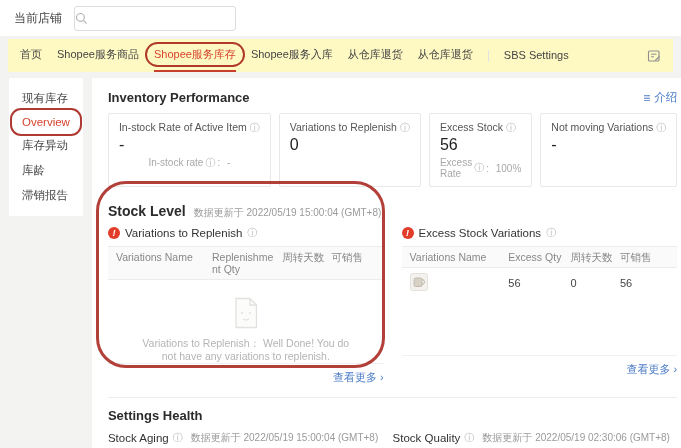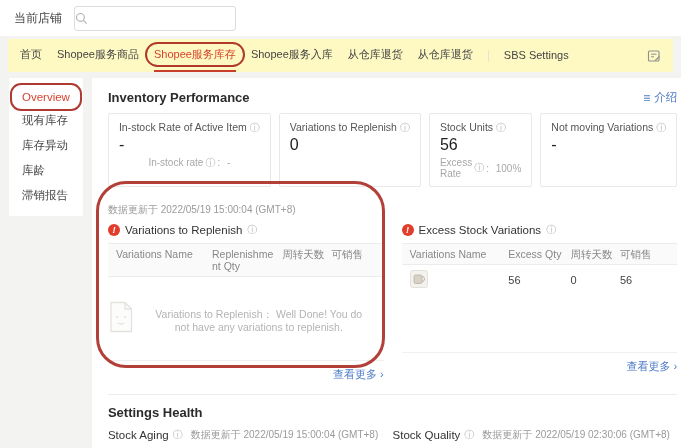--- a/index.html
+++ b/index.html
@@ -54,21 +54,21 @@
   .sl-head{display:flex;align-items:baseline;gap:8px;}
   .sl-title{margin:0;font-size:14px;font-weight:700;color:#2b2b2b;}
   .upd{font-size:10px;color:#9a9a9a;}
   .sl-cols{display:flex;gap:18px;margin-top:7px;}
   .sl-col{flex:1;min-width:0;}
   .sl-label{display:flex;align-items:center;gap:5px;font-size:11.5px;color:#333;}
   .alert{width:12px;height:12px;border-radius:50%;background:#e23c2b;color:#fff;font-size:9px;font-weight:700;text-align:center;line-height:12px;flex:0 0 auto;}
   .tbl{margin-top:7px;}
   .thead{display:flex;background:#fafafa;border-top:1px solid #ececec;border-bottom:1px solid #ececec;padding:4px 8px;font-size:10.5px;line-height:12px;color:#888;box-sizing:border-box;}
   .tbody{border-bottom:1px solid #f0f0f0;box-sizing:border-box;}
-  .tb-left{height:84px;display:flex;align-items:center;justify-content:flex-end;}
+  .tb-left{height:84px;display:flex;flex-direction:column;align-items:center;justify-content:flex-end;}
   .tb-right{height:88px;}
   .c1{width:37%;} .c2{width:27%;word-break:break-all;padding-right:6px;box-sizing:border-box;} .c3{width:19%;} .c4{width:17%;}
   .r1{width:38%;} .r2{width:24%;} .r3{width:19%;} .r4{width:19%;}
   .empty-text{margin:4px auto 0;width:215px;text-align:center;font-size:10.5px;line-height:13px;color:#b4b4b4;}
   .trow{display:flex;align-items:center;padding:5px 8px;font-size:11px;color:#444;cursor:pointer;}
   .view-more{margin-top:3px;text-align:right;}
   .view-more a{font-size:11px;color:#4a7ac6;cursor:pointer;text-decoration:none;}
 
   .divider{border:none;border-top:1px solid #ececec;margin:12px 0 0;}
   .health{margin-top:10px;}
@@ -113,22 +113,22 @@
           <line x1="4" y1="5.2" x2="9.5" y2="5.2" stroke="#8f8f8f" stroke-width="1"></line>
           <line x1="4" y1="7.8" x2="7" y2="7.8" stroke="#8f8f8f" stroke-width="1"></line>
           <line x1="8.2" y1="11.5" x2="12.5" y2="7.5" stroke="#8f8f8f" stroke-width="1.2"></line>
         </svg>
     </span>
   </nav>
 
   <div class="content">
 
     <aside class="sidebar">
+      <div class="side-item">现有库存</div>
       <div class="side-item active"><span>Overview</span><i class="ring ring-side"></i></div>
-      <div class="side-item">现有库存</div>
       <div class="side-item">库存异动</div>
       <div class="side-item">库龄</div>
       <div class="side-item">滞销报告</div>
     </aside>
 
     <main class="main">
 
       <div class="sec-head">
         <h2 class="sec-title">Inventory Performance</h2>
         <a class="intro">
@@ -148,37 +148,38 @@
         </div>
         <div class="card">
           <div class="c-title">
               <span>Variations to Replenish</span>
               <span class="info">ⓘ</span>
             </div>
           <div class="c-value">0</div>
         </div>
         <div class="card">
           <div class="c-title">
-              <span>Stock Units</span>
+              <span>Excess Stock</span>
               <span class="info">ⓘ</span>
             </div>
           <div class="c-value">56</div>
           <div class="c-sub"><span>Excess Rate</span><span class="info">ⓘ</span><span>:</span>&nbsp;<span>100%</span></div>
         </div>
         <div class="card">
           <div class="c-title">
               <span>Not moving Variations</span>
               <span class="info">ⓘ</span>
             </div>
           <div class="c-value">-</div>
         </div>
       </div>
 
       <section class="stock-level">
         <div class="sl-head">
+          <h3 class="sl-title">Stock Level</h3>
           <span class="upd">数据更新于 2022/05/19 15:00:04 (GMT+8)</span>
         </div>
         <div class="sl-cols">
 
           <div class="sl-col">
             <div class="sl-label">
               <i class="alert">!</i>
               <span>Variations to Replenish</span>
               <span class="info">ⓘ</span>
             </div>

